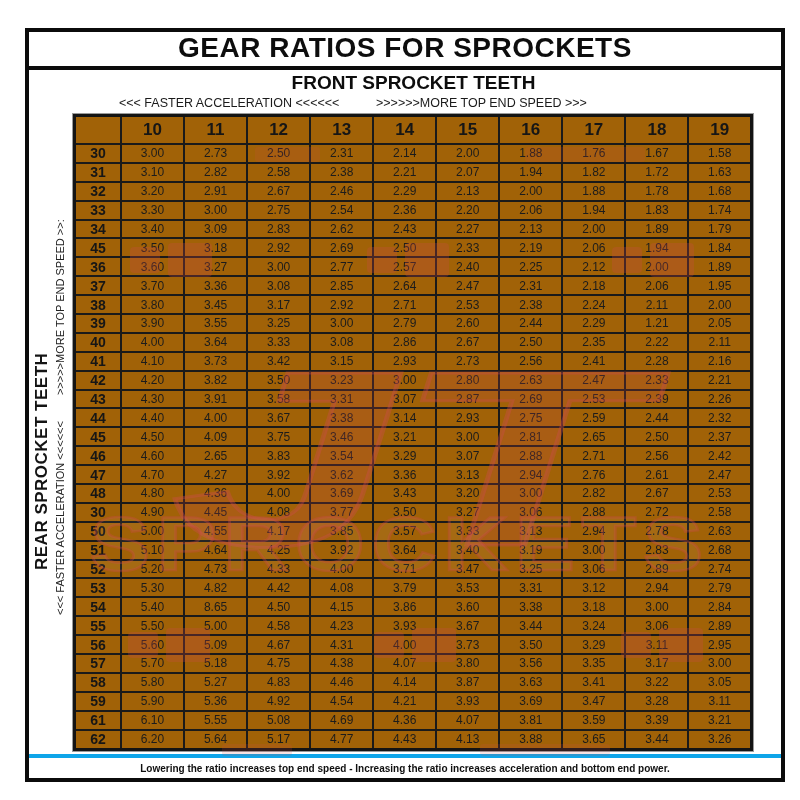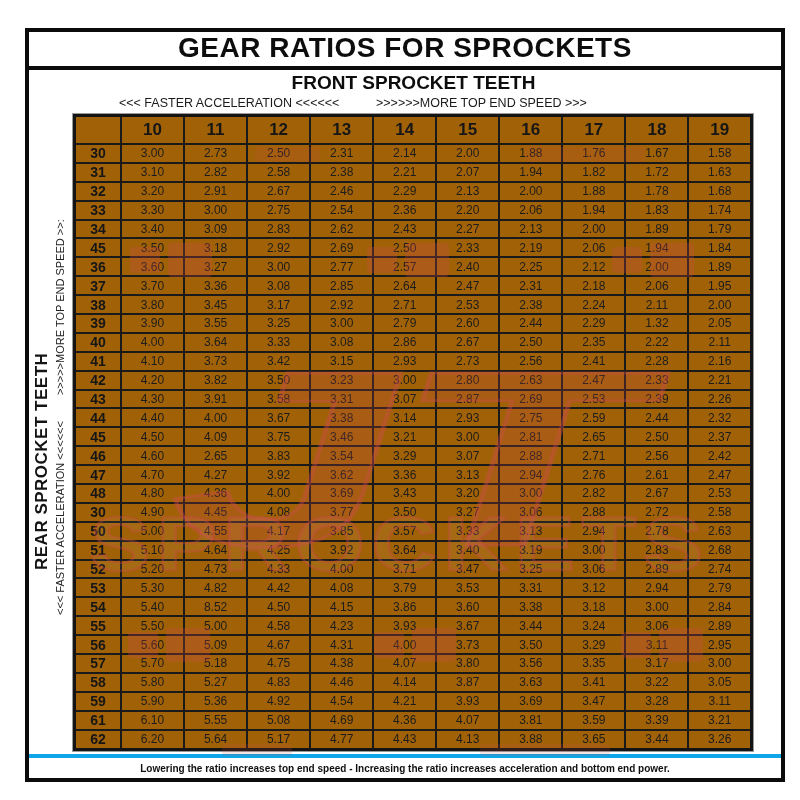--- a/index.html
+++ b/index.html
@@ -202,21 +202,21 @@
           <tr>
             <th>39</th>
             <td>3.90</td>
             <td>3.55</td>
             <td>3.25</td>
             <td>3.00</td>
             <td>2.79</td>
             <td>2.60</td>
             <td>2.44</td>
             <td>2.29</td>
-            <td>1.32</td>
+            <td>1.21</td>
             <td>2.05</td>
           </tr>
           <tr>
             <th>40</th>
             <td>4.00</td>
             <td>3.64</td>
             <td>3.33</td>
             <td>3.08</td>
             <td>2.86</td>
             <td>2.67</td>
@@ -390,21 +390,21 @@
             <td>3.79</td>
             <td>3.53</td>
             <td>3.31</td>
             <td>3.12</td>
             <td>2.94</td>
             <td>2.79</td>
           </tr>
           <tr>
             <th>54</th>
             <td>5.40</td>
-            <td>8.52</td>
+            <td>8.65</td>
             <td>4.50</td>
             <td>4.15</td>
             <td>3.86</td>
             <td>3.60</td>
             <td>3.38</td>
             <td>3.18</td>
             <td>3.00</td>
             <td>2.84</td>
           </tr>
           <tr>

